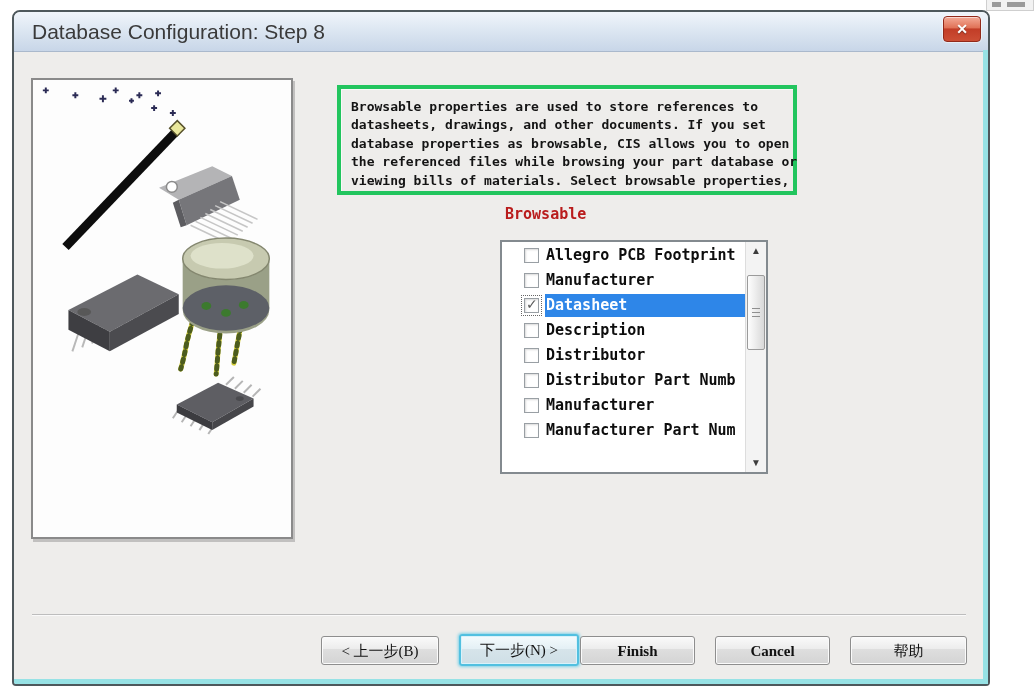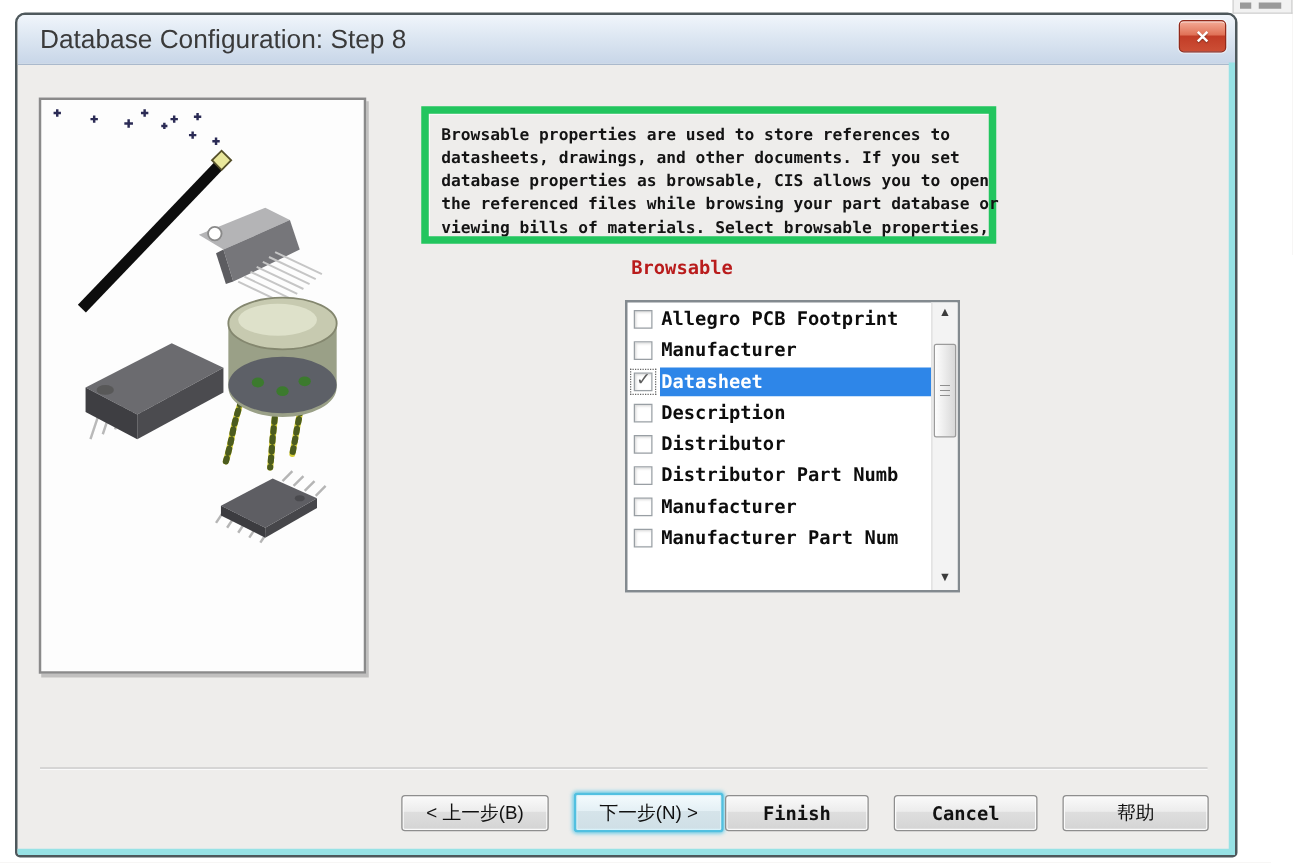--- a/index.html
+++ b/index.html
@@ -29,32 +29,32 @@
     color:#fff; text-align:center; line-height:24px; font-size:14px; font-weight:bold; cursor:pointer;
     text-shadow:0 1px 1px rgba(0,0,0,.4); }
 
   
   .image-panel { position:absolute; left:17px; top:66px; width:262px; height:461px;
     background:#fdfdfd; border:2px solid #8a8a8a; box-shadow:2px 3px 0 rgba(110,110,110,.35); }
   .image-panel svg { display:block; width:100%; height:100%; }
 
   
   .desc-box { position:absolute; left:323px; top:73px; width:460px; height:110px;
-    border:6px solid #22c55e; box-shadow:inset 1px 1px 0 #f9f9f8;
+    border:4px solid #22c55e; box-shadow:inset 1px 1px 0 #f9f9f8;
     padding:9px 0 0 10px; }
   .desc-line { font-family:"DejaVu Sans Mono","Liberation Mono",monospace; font-weight:bold;
     font-size:13px; line-height:18.4px; color:#141414; white-space:pre; }
 
   .browsable-label { position:absolute; left:491px; top:193px; font-size:15px; color:#b91c1c; }
 
   
   .listbox { position:absolute; left:486px; top:228px; width:268px; height:234px;
     background:#ffffff; border:2px solid #838a8f; }
   .rows { position:absolute; left:0; top:0; right:21px; bottom:0; overflow:hidden; padding-top:1px; }
-  .row { height:25px; display:flex; align-items:center; padding-left:2px; cursor:default; }
+  .row { height:25px; display:flex; align-items:center; padding-left:19px; cursor:default; }
   .cbwrap { flex:none; padding:2px; margin-right:3px; border:1px dotted transparent; }
   .row.selected .cbwrap { border-color:#666; }
   .cb { display:block; width:15px; height:15px; background:#fff; border:1px solid #999fa4;
     box-shadow:inset 1px 1px 2px rgba(0,0,0,.15); position:relative; }
   .check { position:absolute; left:1px; top:-3px; font-size:14px; color:#5d5d5d;
     font-family:"DejaVu Sans","Liberation Sans",sans-serif; font-weight:bold; }
   .rowlabel { font-size:15px; color:#0d0d0d; white-space:nowrap; overflow:hidden;
     padding:2px 1px 3px 1px; }
   .row.selected .rowlabel { background:#2e86e8; color:#ffffff; flex:1; }
 
@@ -70,21 +70,21 @@
   .sb-thumb::after { content:''; position:absolute; left:4px; right:4px; top:32px; height:9px;
     background:repeating-linear-gradient(#8f8f8f 0 1px, transparent 1px 4px); }
 
   
   .separator { position:absolute; left:18px; top:602px; width:934px; height:2px;
     border-top:1px solid #bdbdbd; border-bottom:1px solid #fafafa; }
 
   .btn { position:absolute; top:624px; height:29px; border:1px solid #8e8e8e; border-radius:3px;
     background:linear-gradient(#fafafa,#ececec 45%,#dedede 46%,#d4d4d4);
     box-shadow:inset 0 0 0 1px #fbfbfb; color:#111; font-size:15px; text-align:center;
-    line-height:26px; cursor:pointer; }
+    line-height:26px; cursor:pointer;font-family:Liberation Serif, serif; }
   .btn-back   { left:307px; width:118px; }
   .btn-next   { left:445px; width:120px; top:622px; height:32px;
     border:2px solid #52c0e0; box-shadow:0 0 3px 1px rgba(98,204,233,.8), inset 0 0 0 1px #d9f2fa;
     background:linear-gradient(#f4fbfd,#e4f0f5 45%,#d6e4ea 46%,#cfdfe6); line-height:27px; }
   .btn-finish { left:566px; width:115px; }
   .btn-cancel { left:701px; width:115px; }
   .btn-help   { left:836px; width:117px; }
   .btn.mono { font-size:15px; }
 </style>
 </head>

